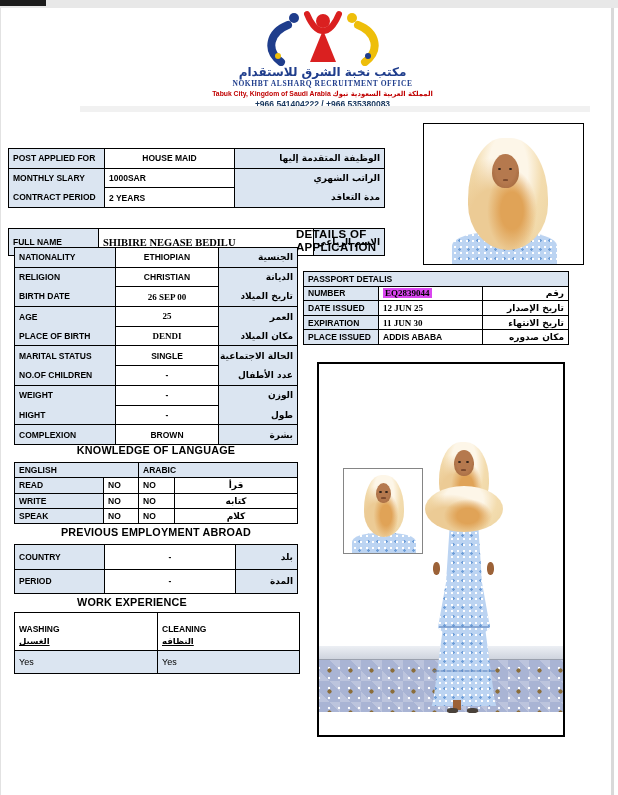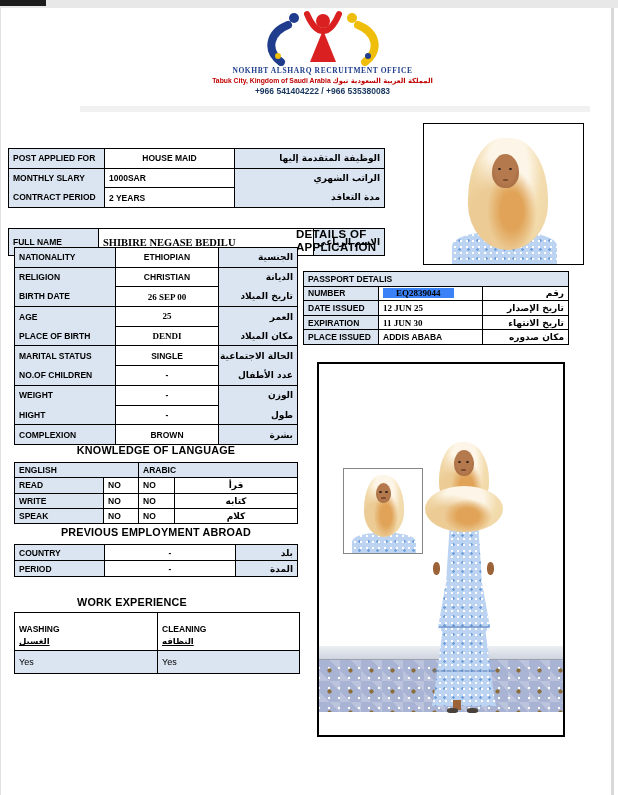--- a/index.html
+++ b/index.html
@@ -27,21 +27,21 @@
   td { border:1px solid #000; font-size:8.5px; font-weight:bold; color:#000;
        padding:1px 4px; overflow:hidden; white-space:nowrap; vertical-align:middle; }
   .tbl { position:absolute; }
   .tbl table { border:1.5px solid #000; }
   .lbl  { background:#dbe5f1; text-align:left; }
   .val  { background:#fff; text-align:center; }
   .arc  { background:#dbe5f1; text-align:right; direction:rtl;
           font-family:"DejaVu Sans", sans-serif; font-size:9px; }
   .arc-w { background:#fff;margin-left:7px; }
   .serif { font-family:"Liberation Serif", serif; font-size:9px; }
-  .hl { background:#3b82f6; padding:0 13px; }
+  .hl { background:#d946ef; padding:0 2px; }
   tr.pt td.gl { border-bottom:0; }
   tr.pb td.gl { border-top:0; }
 
   .heading { position:absolute; font-weight:bold; font-size:10.8px; color:#000; letter-spacing:.2px; text-align:center; }
   .details-heading { position:absolute; left:296px; top:228px; width:108px; font-weight:bold; font-size:11.5px; line-height:13px; letter-spacing:.3px; }
 
   
   .langhead { background:#dbe5f1; text-align:left; }
   .no-cell { background:#fff; text-align:left; }
   .lang-ar { background:#fff; text-align:center; direction:rtl; font-family:"DejaVu Sans", sans-serif; font-size:9px; }
@@ -95,20 +95,21 @@
       <circle cx="46" cy="8" r="5" fill="#1f3d8c"></circle>
       <path d="M40 15 C 22 22, 17 40, 33 52" stroke="#1f3d8c" stroke-width="8" fill="none" stroke-linecap="round"></path>
       <circle cx="104" cy="8" r="5" fill="#eebe0a"></circle>
       <path d="M110 15 C 128 22, 133 40, 117 52" stroke="#eebe0a" stroke-width="8" fill="none" stroke-linecap="round"></path>
       <circle cx="30" cy="46" r="3" fill="#eebe0a"></circle>
       <circle cx="120" cy="46" r="3" fill="#1f3d8c"></circle>
       <circle cx="75" cy="11" r="7" fill="#da2020"></circle>
       <path d="M59 4 C 64 16, 69 21, 75 21 C 81 21, 86 16, 91 4" stroke="#da2020" stroke-width="6" fill="none" stroke-linecap="round"></path>
       <path d="M75 20 L62 52 L88 52 Z" fill="#da2020"></path>
     </svg>
+    <div class="org-ar" lang="ar">مكتب نخبة الشرق للاستقدام</div>
     <div class="org-en">NOKHBT ALSHARQ RECRUITMENT OFFICE</div>
     <div class="loc-line">
       <span>Tabuk City, Kingdom of Saudi Arabia</span>
       <span class="ar" lang="ar">المملكة العربية السعودية تبوك</span>
     </div>
     <div class="phones">+966 541404222 / +966 535380083</div>
   </div>
   <div class="header-rule"></div>
 
   <div class="tbl" style="left:8px; top:148px; width:377px; height:60px;">
@@ -284,21 +285,21 @@
         <td class="lbl">SPEAK</td>
         <td class="no-cell">NO</td>
         <td class="no-cell">NO</td>
         <td class="lang-ar" lang="ar">كلام</td>
       </tr>
     </tbody>
       </table>
   </div>
 
   <div class="heading" style="left:14px; top:526px; width:284px;">PREVIOUS EMPLOYMENT ABROAD</div>
-  <div class="tbl" style="left:14px; top:544px; width:284px; height:33px;">
+  <div class="tbl" style="left:14px; top:544px; width:284px; height:50px;">
     <table>
       <colgroup>
           <col style="width:90px">
           <col style="width:131px">
           <col>
         </colgroup>
       <tbody>
           <tr>
         <td class="lbl">COUNTRY</td>
         <td class="val">-</td>

